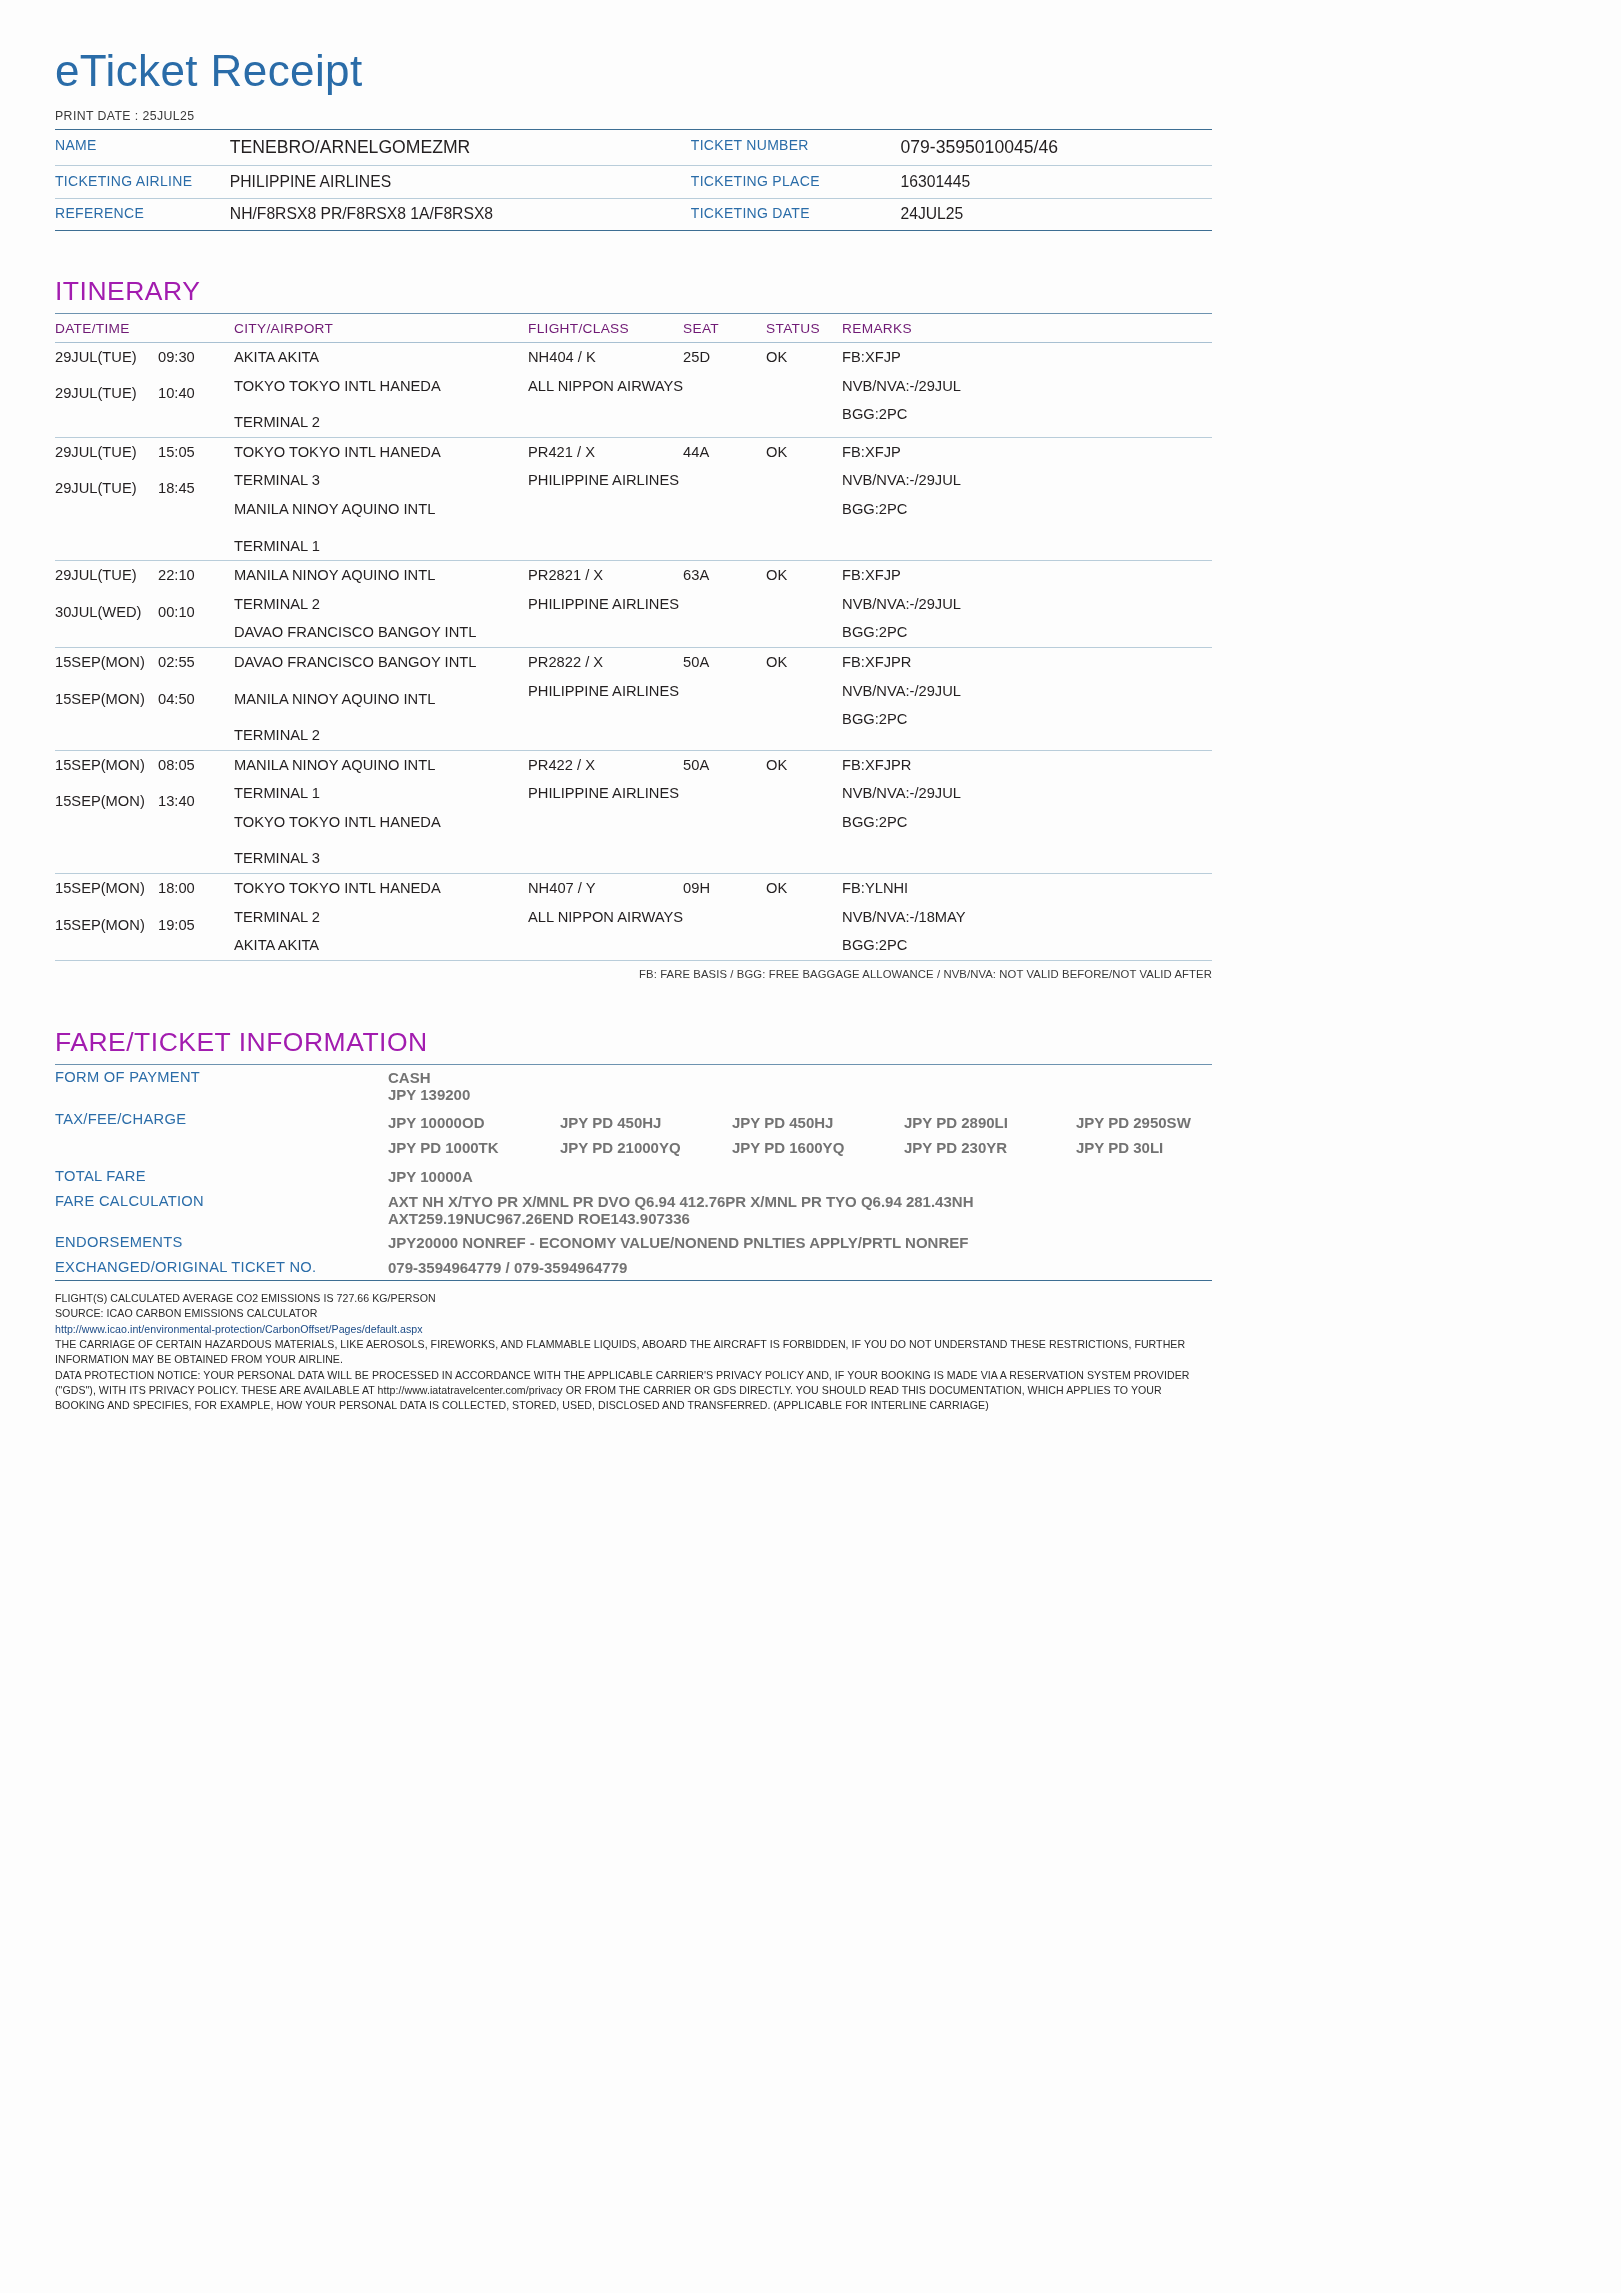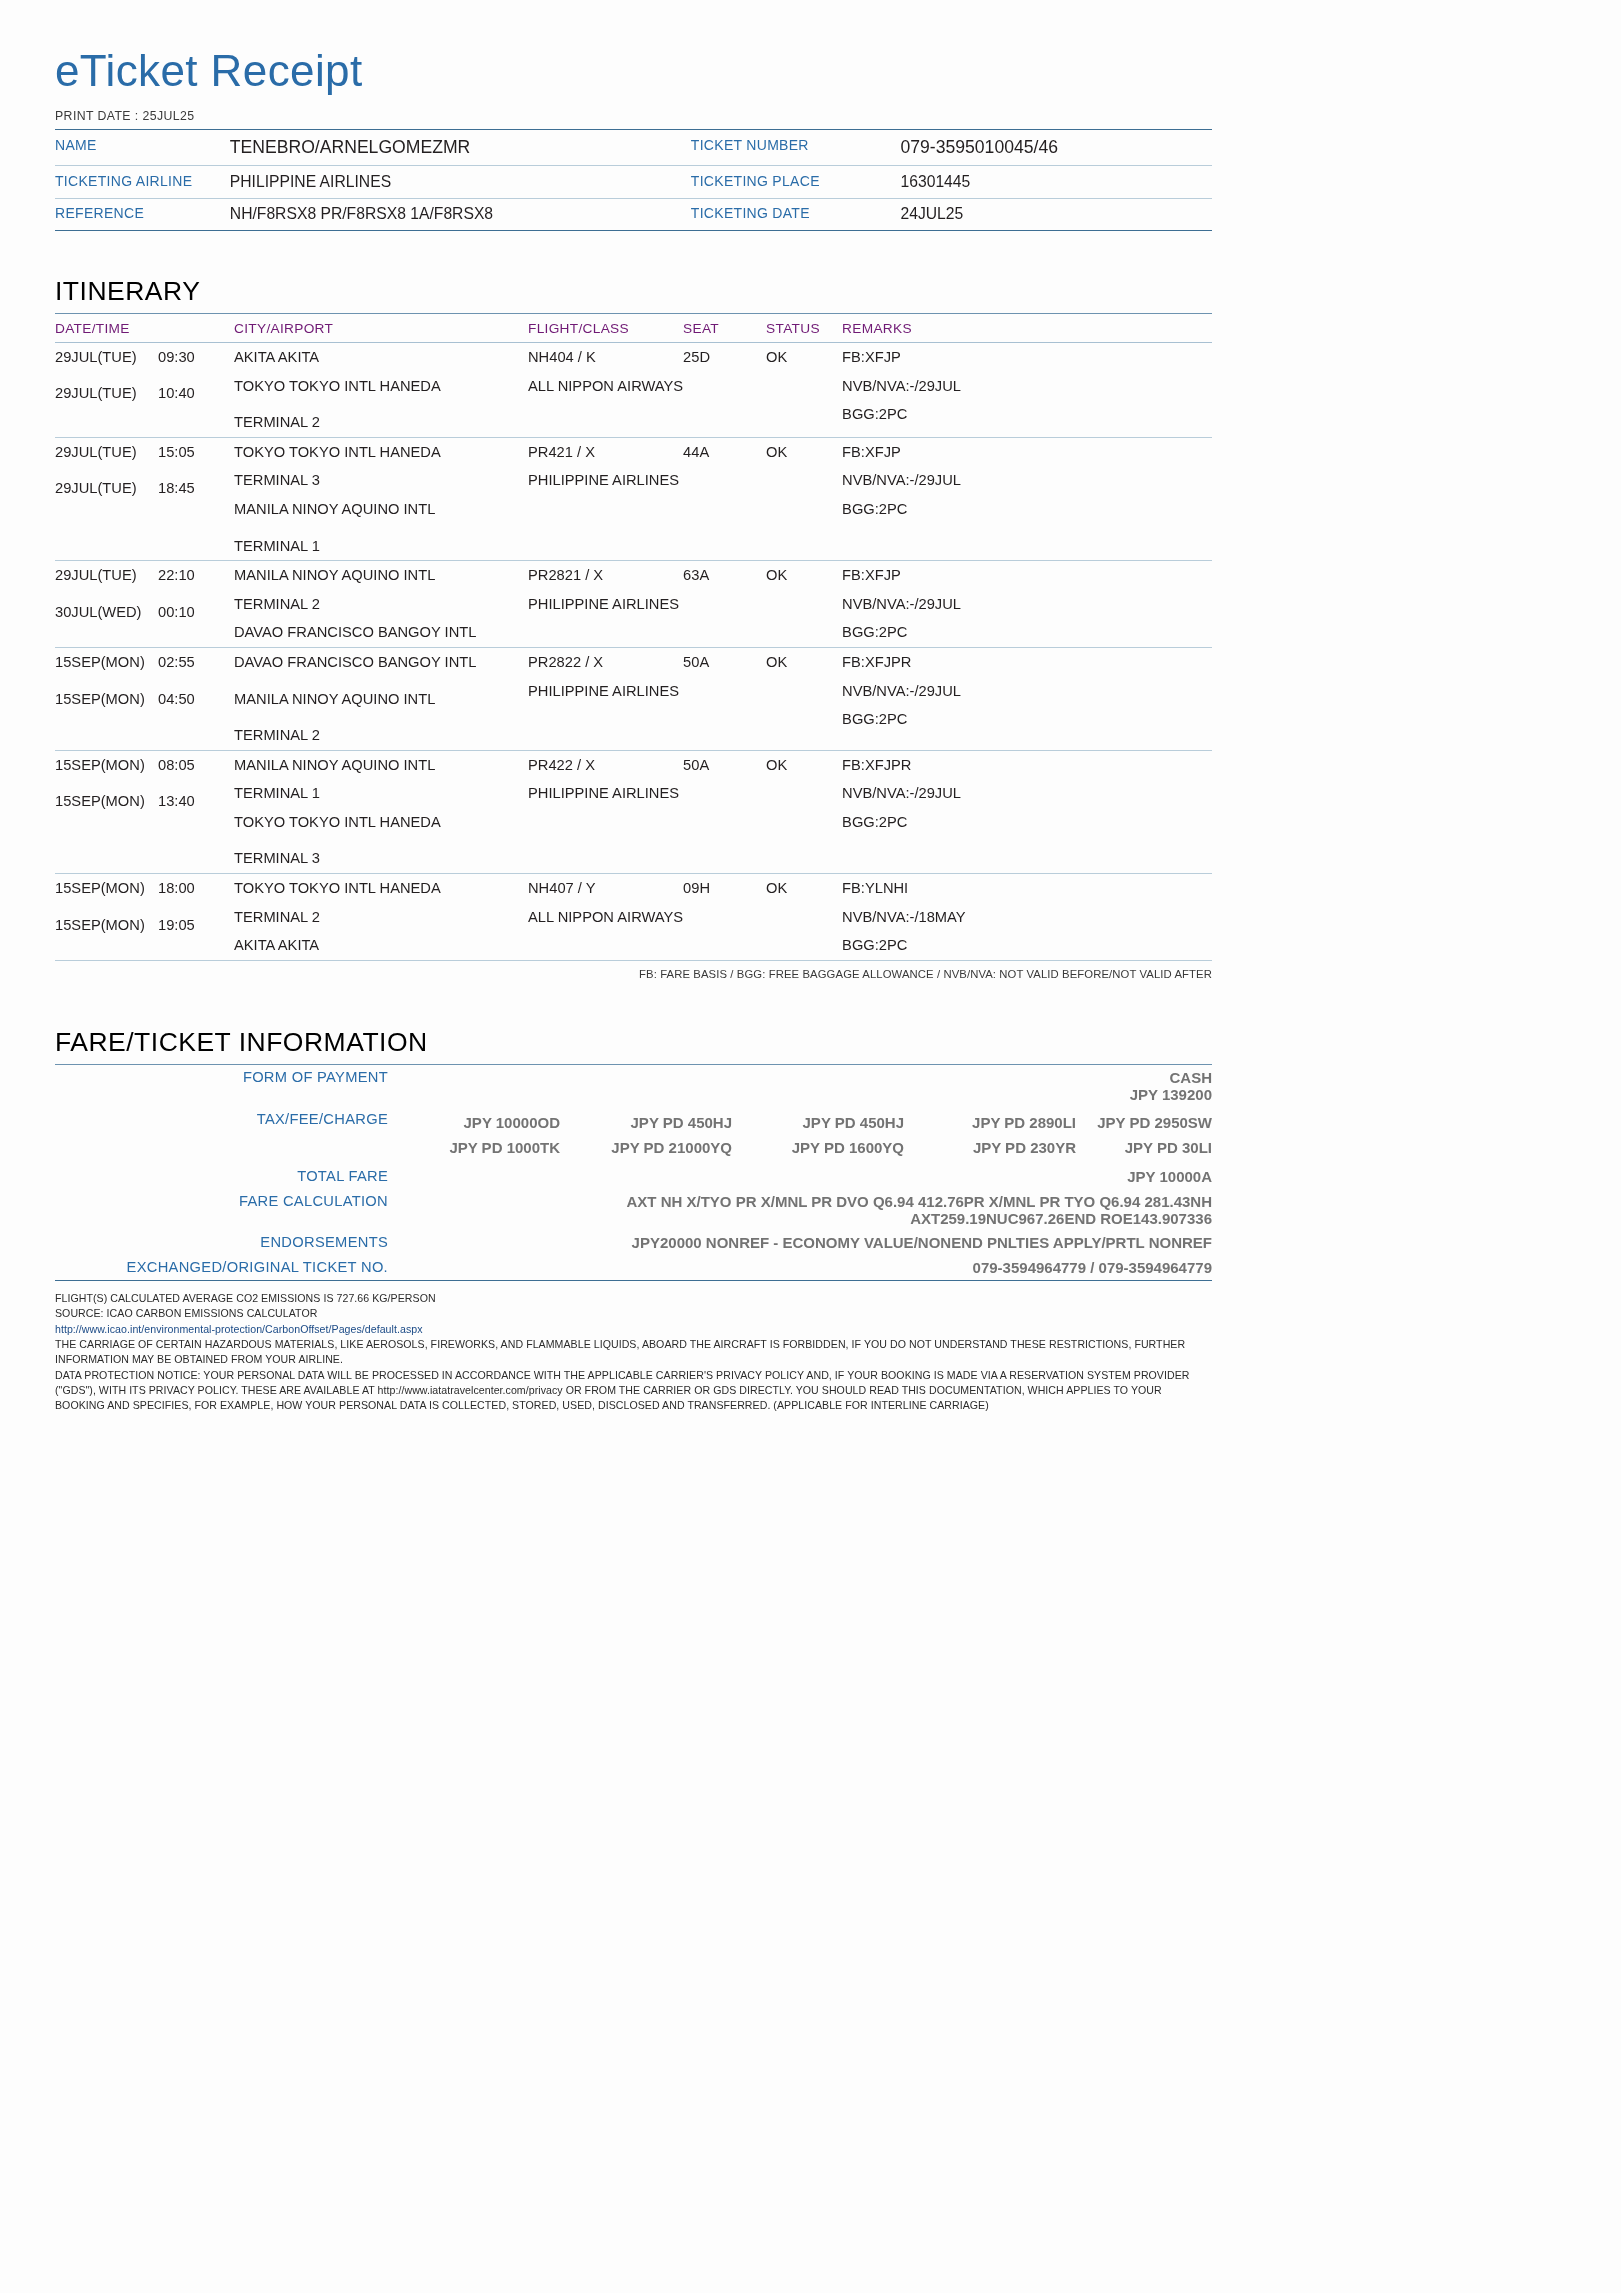--- a/index.html
+++ b/index.html
@@ -71,21 +71,21 @@
   }
   .val { color: #231f20; font-size: 15.7px; }
   .val-big { font-size: 17.6px; }
   .col-l1 { width: 167px; }
   .col-v1 { width: 461px; padding-left: 7.8px !important; }
   .col-l2 { width: 196px; }
   .col-v2 { padding-left: 13.7px !important; }
 
   
   .sec-title {
-    color: #000000;
+    color: #a21caf;
     font-size: 26.5px;
     font-weight: 400;
     letter-spacing: 0.5px;
     margin: 45px 0 5.9px 0;
   }
   .sec-title.fare { margin-top: 47px; }
 
   
   table.itin {
     width: 100%;
@@ -130,21 +130,20 @@
     color: #3a3a3a;
     padding-top: 6.9px;
     letter-spacing: 0.1px;
   }
 
   
   table.fare {
     width: 100%;
     border-collapse: collapse;
     font-size: 14.7px;
-    text-align: right;
   }
   table.fare td {
     vertical-align: top;
     padding: 3.9px 0;
   }
   .fare-lbl {
     color: #2a6ca8;
     font-size: 14.7px;
     letter-spacing: 0.3px;
     width: 333px;

